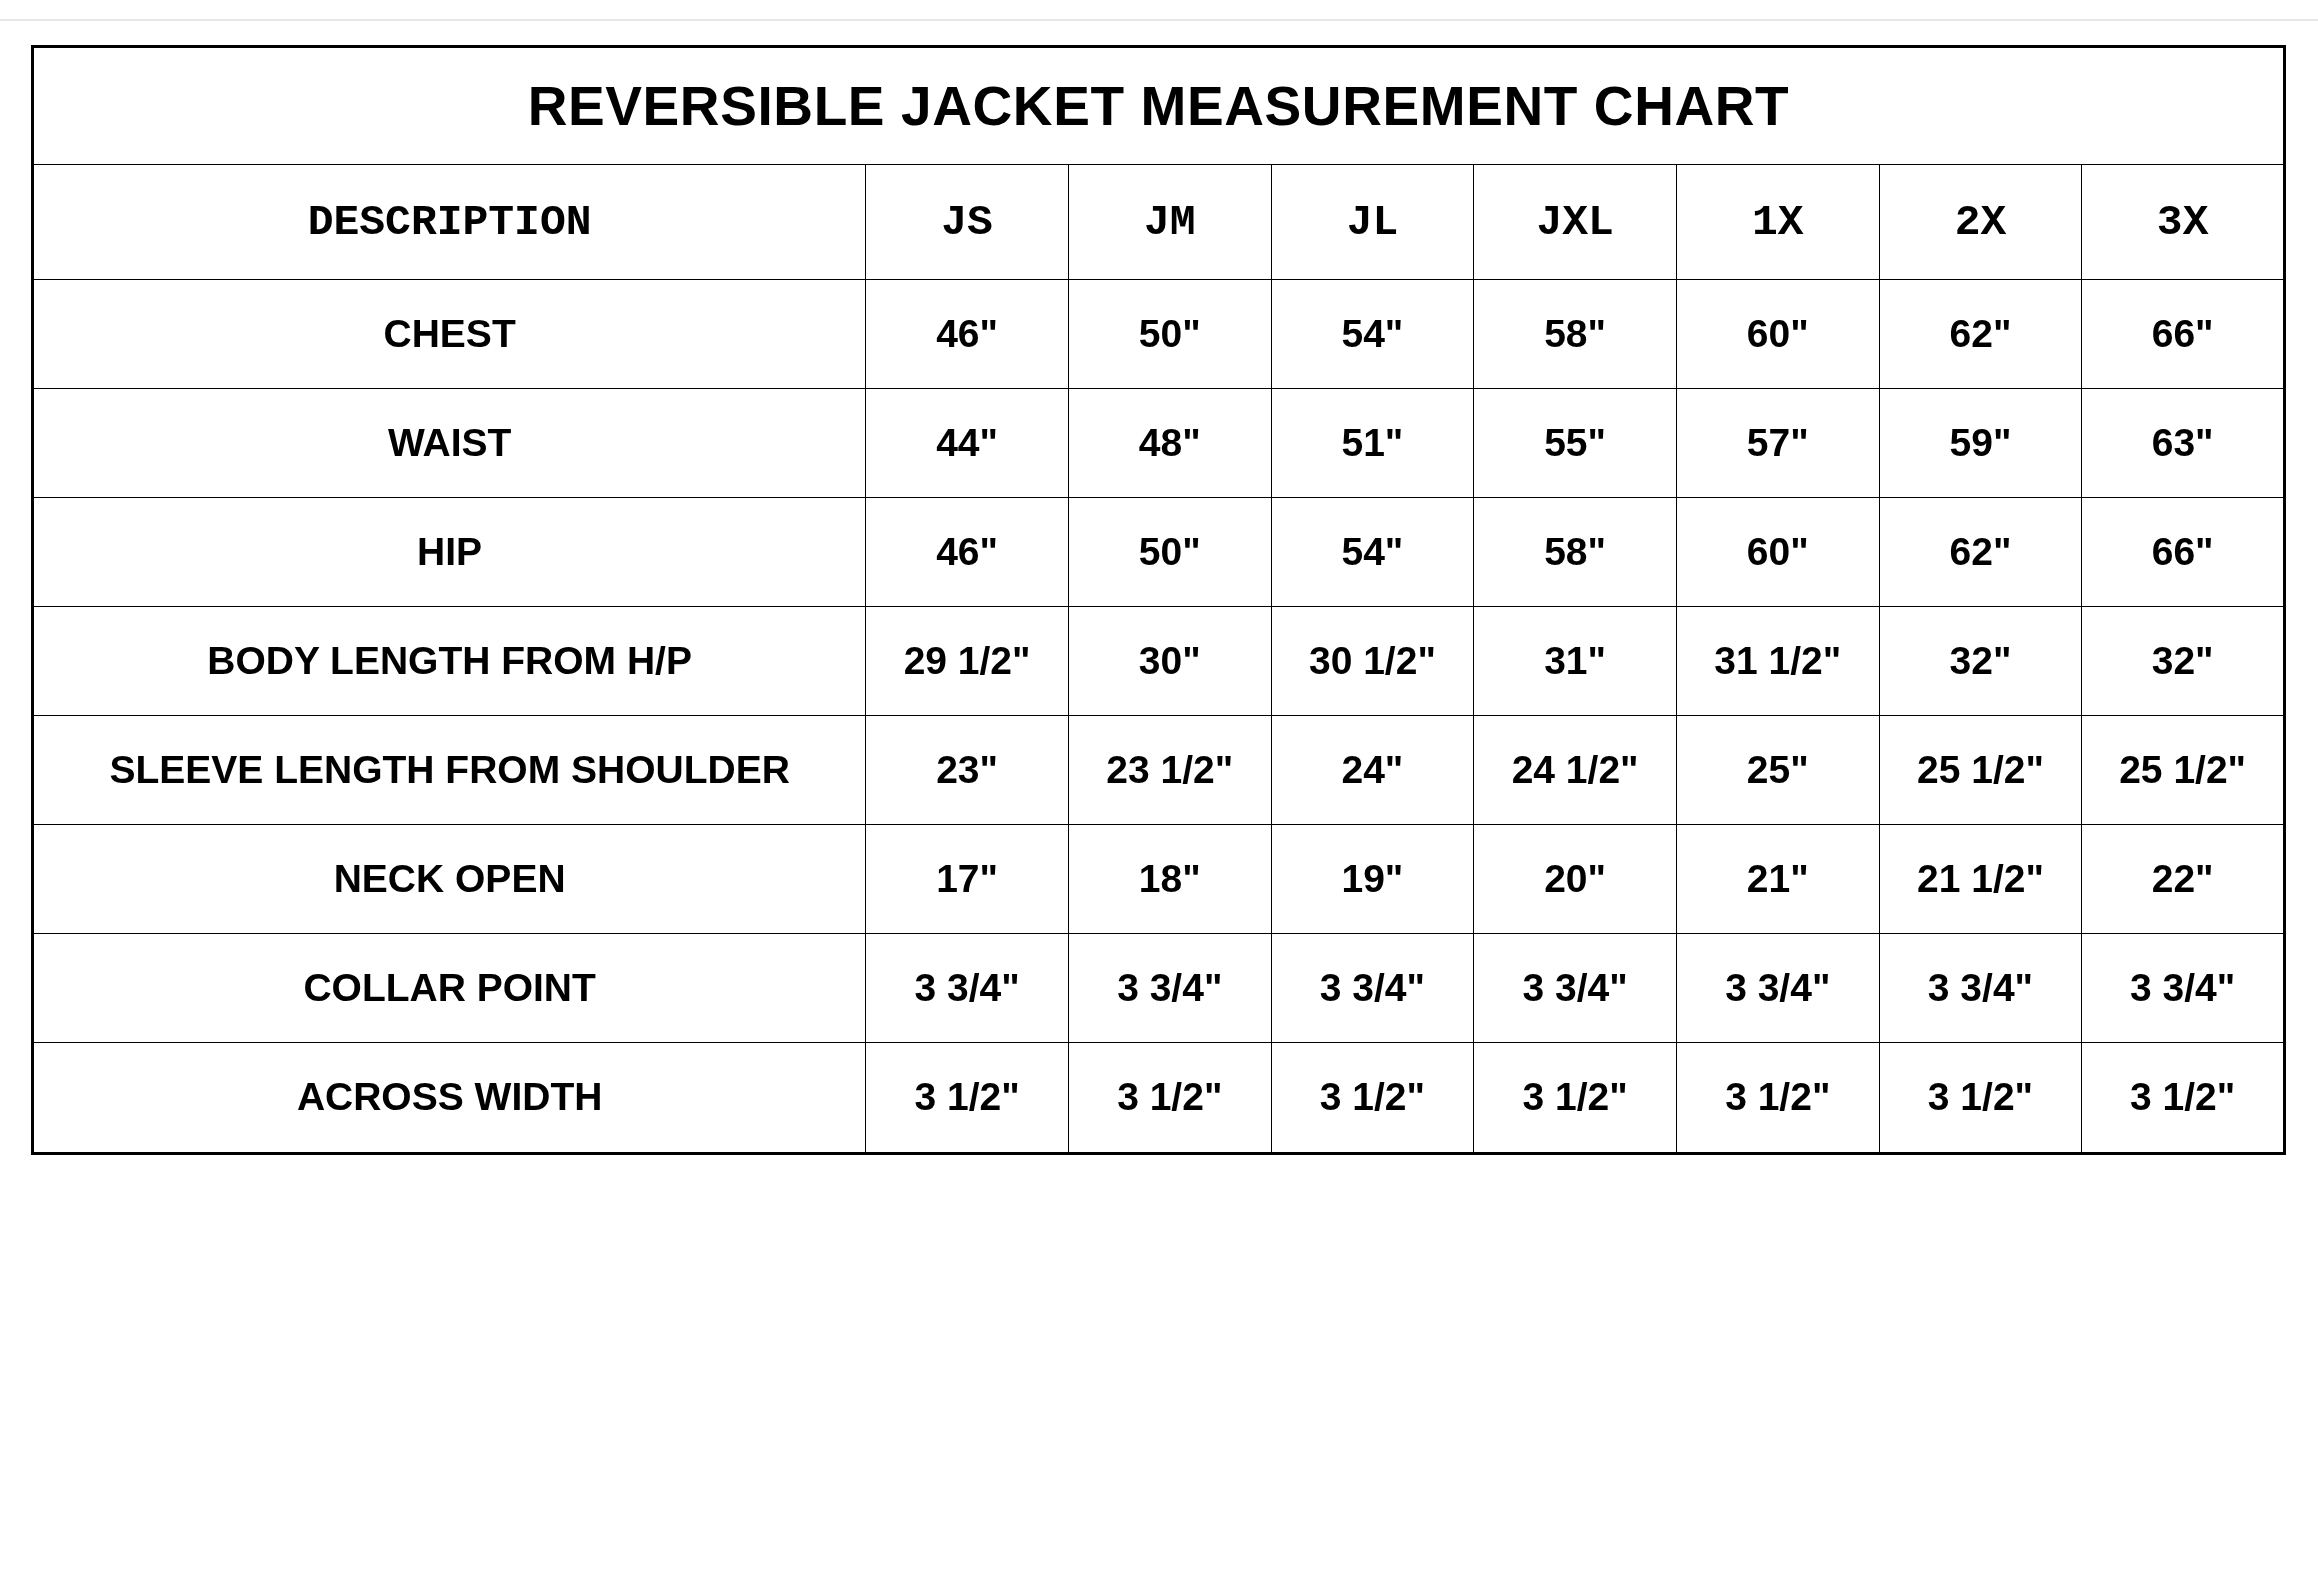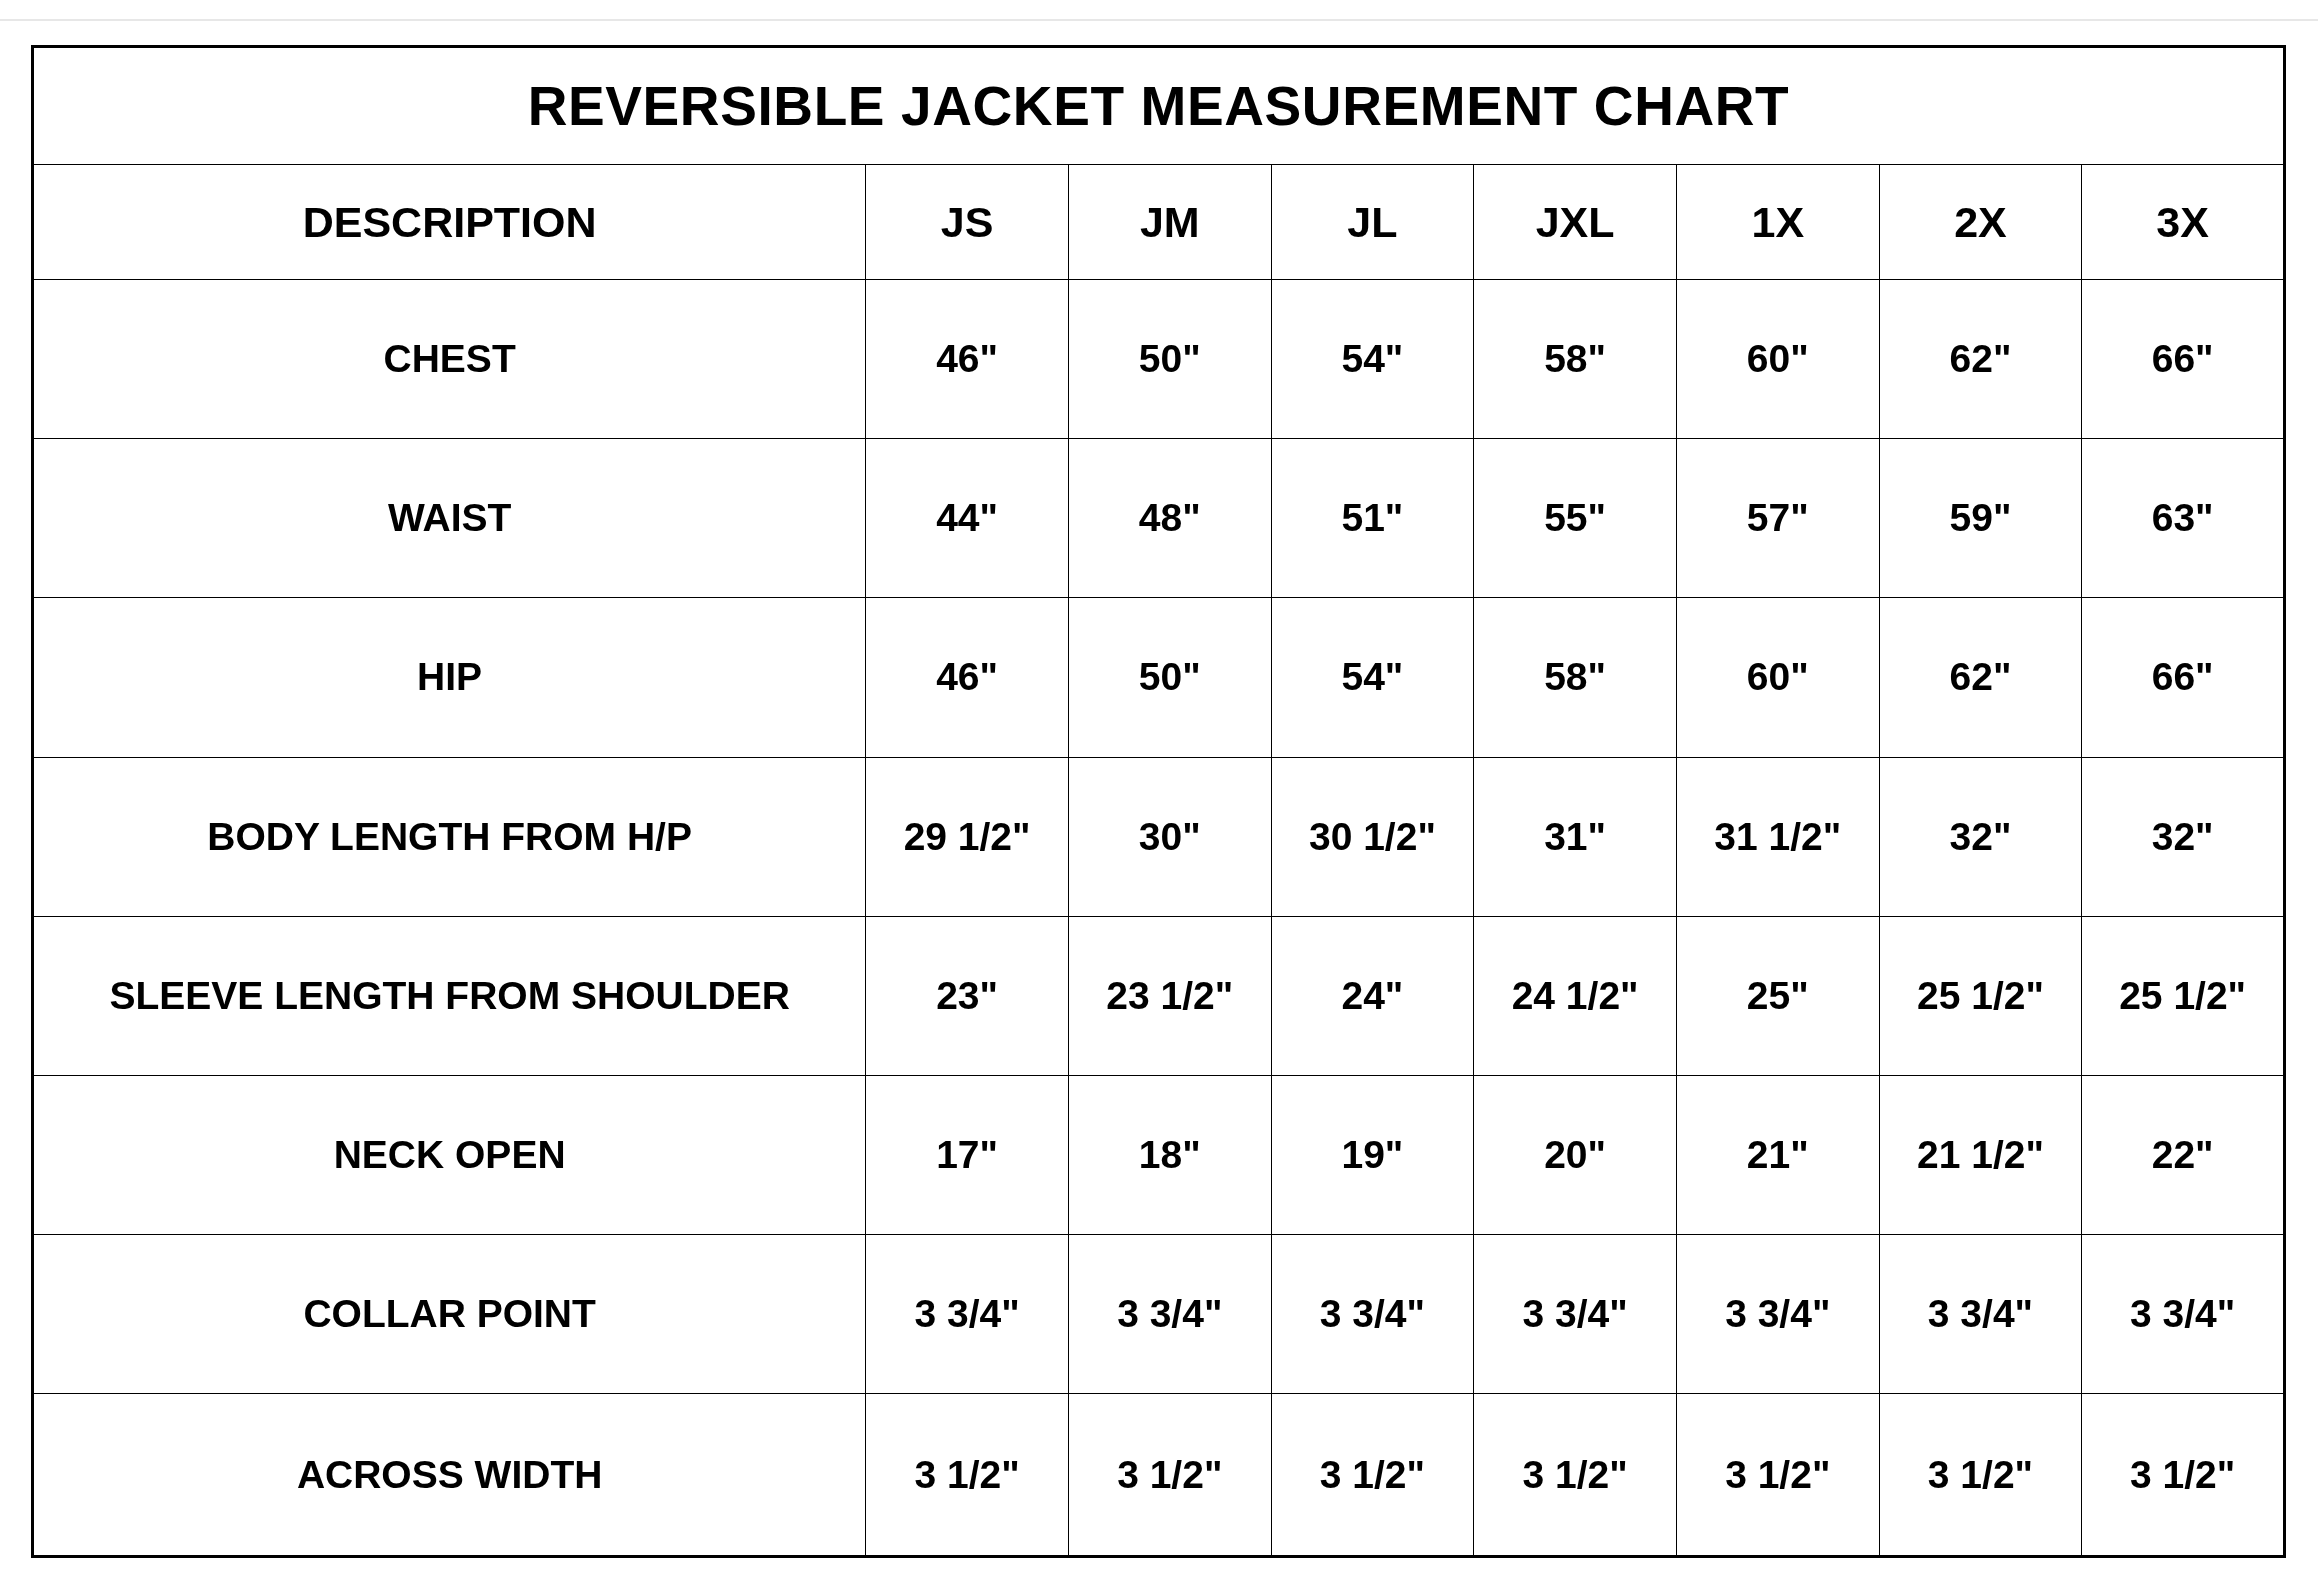--- a/index.html
+++ b/index.html
@@ -20,21 +20,21 @@
     top: 19px;
     width: 2319px;
     height: 1.7px;
     background: #e7e7e7;
   }
   table.size-chart {
     position: absolute;
     left: 31px;
     top: 45px;
     width: 2255px;
-    height: 1513px;
+    height: 1110px;
     border-collapse: collapse;
     table-layout: fixed;
     border: 3.5px solid #000000;
     background: #ffffff;
   }
   table.size-chart th,
   table.size-chart td {
     border: 1.2px solid #000000;
     text-align: center;
     vertical-align: middle;
@@ -49,20 +49,21 @@
   }
   tr.title-row th {
     font-size: 55px;
     letter-spacing: 0.6px;
   }
   tr.header-row {
     height: 115px;
   }
   tr.header-row th {
     font-size: 43px;
+    font-family: Liberation Mono, monospace;
   }
   tbody tr th.rowlabel,
   tbody tr td {
     font-size: 39px;
   }
 </style>
 </head>
 <body>
 
 <div class="top-divider"></div>

